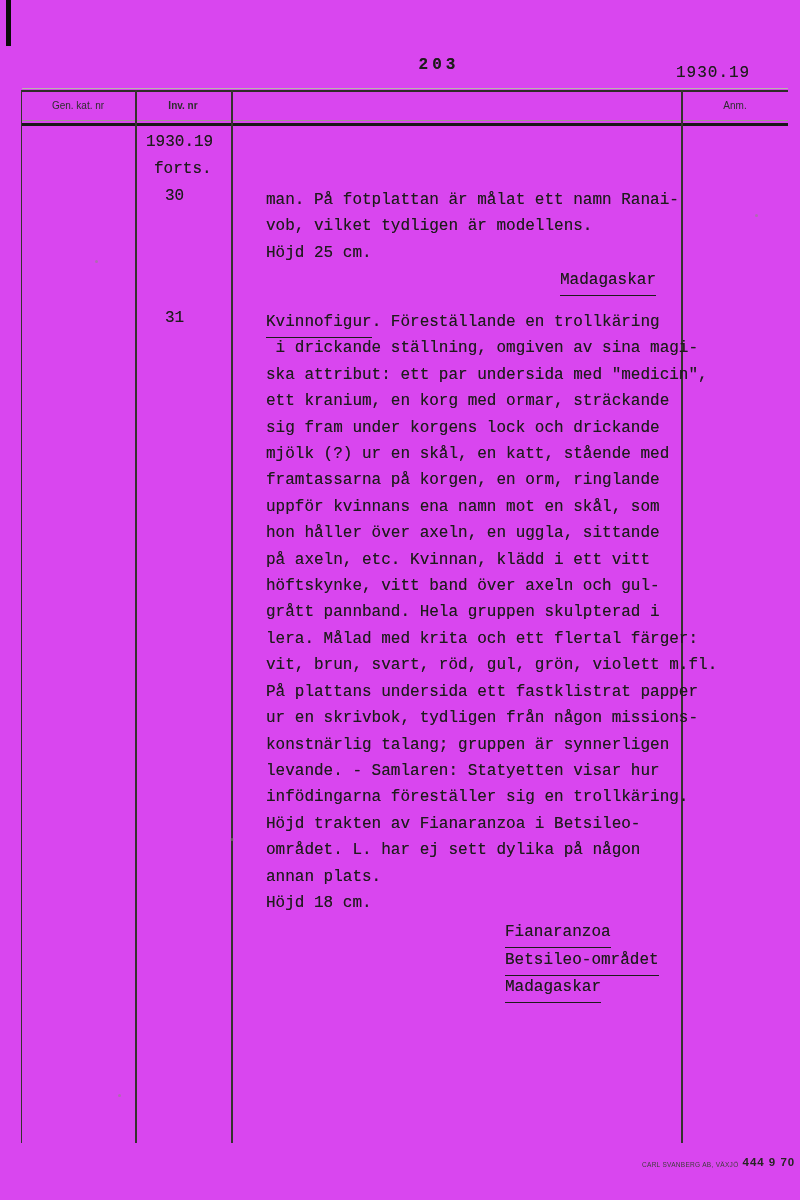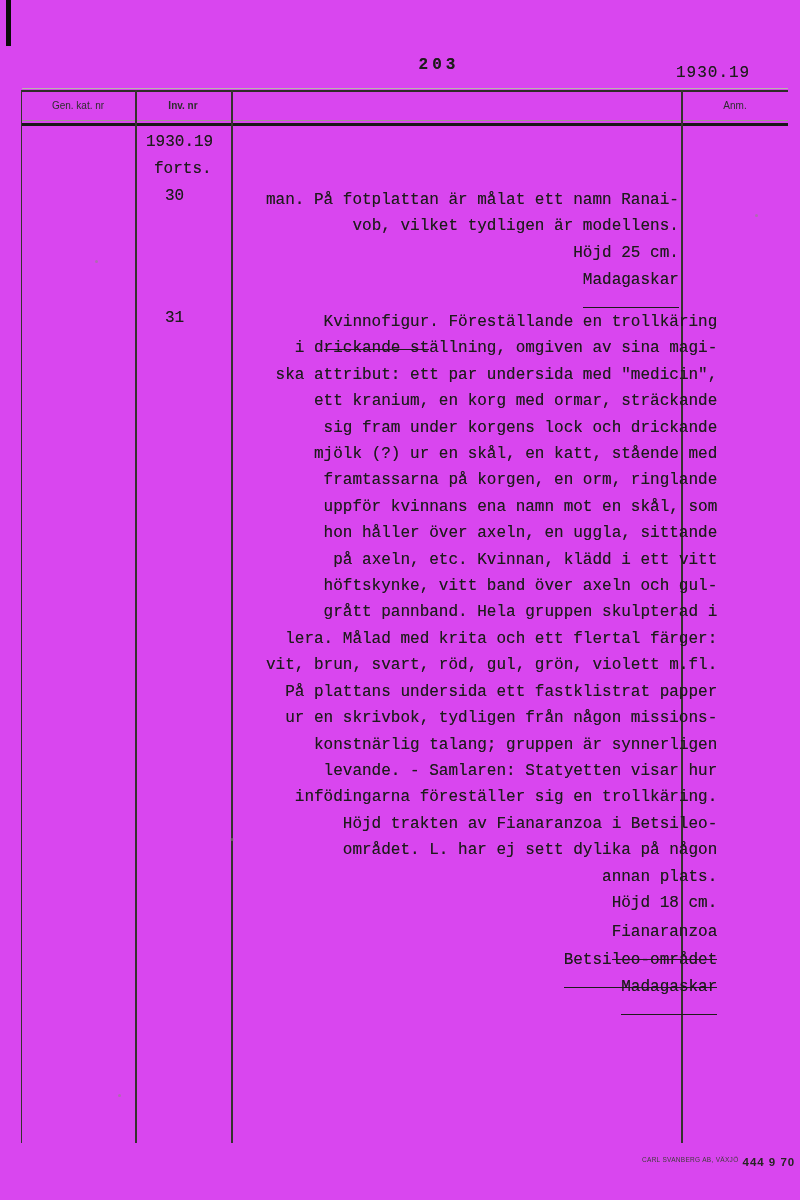--- a/index.html
+++ b/index.html
@@ -27,33 +27,33 @@
   .v-col2 { left:231px; }
   .v-col3 { left:681px; }
   
   .hdr { top:100px; font-family:"Liberation Sans", sans-serif; font-size:10px;
          color:#2d2d2d; text-align:center; }
   .hdr-genkat { left:21px; width:114px; }
   .hdr-inv { left:135px; width:96px;font-weight:bold; }
   .hdr-anm { left:681px; width:108px; }
   
   .tw { font-size:16px; text-shadow:0 0 0.5px rgba(20,20,20,0.55); }
-  .tw-line { white-space:pre; line-height:26.4px;text-align:right; }
+  .tw-line { white-space:pre; line-height:26.4px; }
   .inv-ref { left:146px; top:133px; }
   .inv-forts { left:154px; top:160px; }
   .inv-30 { left:165px; top:187px; }
   .inv-31 { left:165px; top:309px; }
   .item30 { left:266px; top:187px; }
   .item31 { left:266px; top:309px; }
-  .u { border-bottom:1.6px solid #1d1c1a; padding-bottom:18px; }
+  .u { border-bottom:1.6px solid #1d1c1a; padding-bottom:6px; }
   .places .tw-line { line-height:27.5px; }
   .places-30 { padding-left:294px; margin-top:1px; }
   .places-31 { padding-left:239px; margin-top:3px; }
   
-  .print-mark { left:642px; top:1156px; display:flex; align-items:flex-start; gap:4px;
+  .print-mark { left:642px; top:1156px; display:flex; align-items:flex-end; gap:4px;
                 font-family:"Liberation Sans", sans-serif; color:#3e3c39; }
   .printer { font-size:6.5px; letter-spacing:0.3px; }
   .print-code { font-size:11.5px; font-weight:bold; color:#262522; letter-spacing:1px; }
   
   .speck { background:#8d887f; border-radius:50%; opacity:0.55; }
 </style>
 </head>
 <body>
 
 <div class="page">

